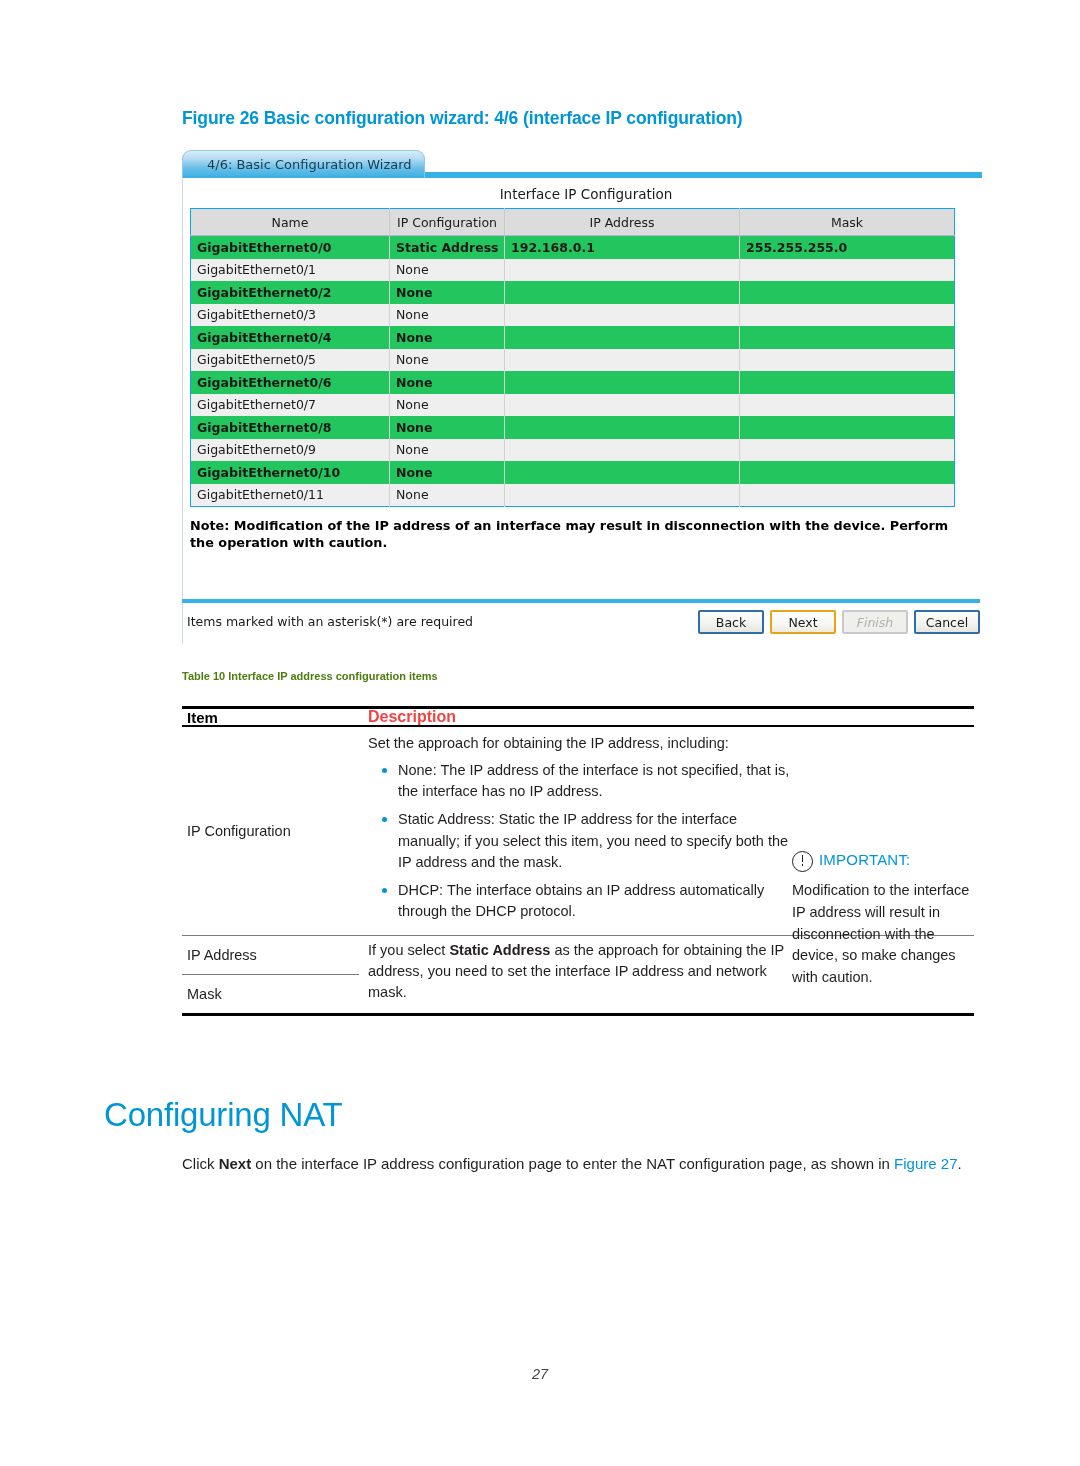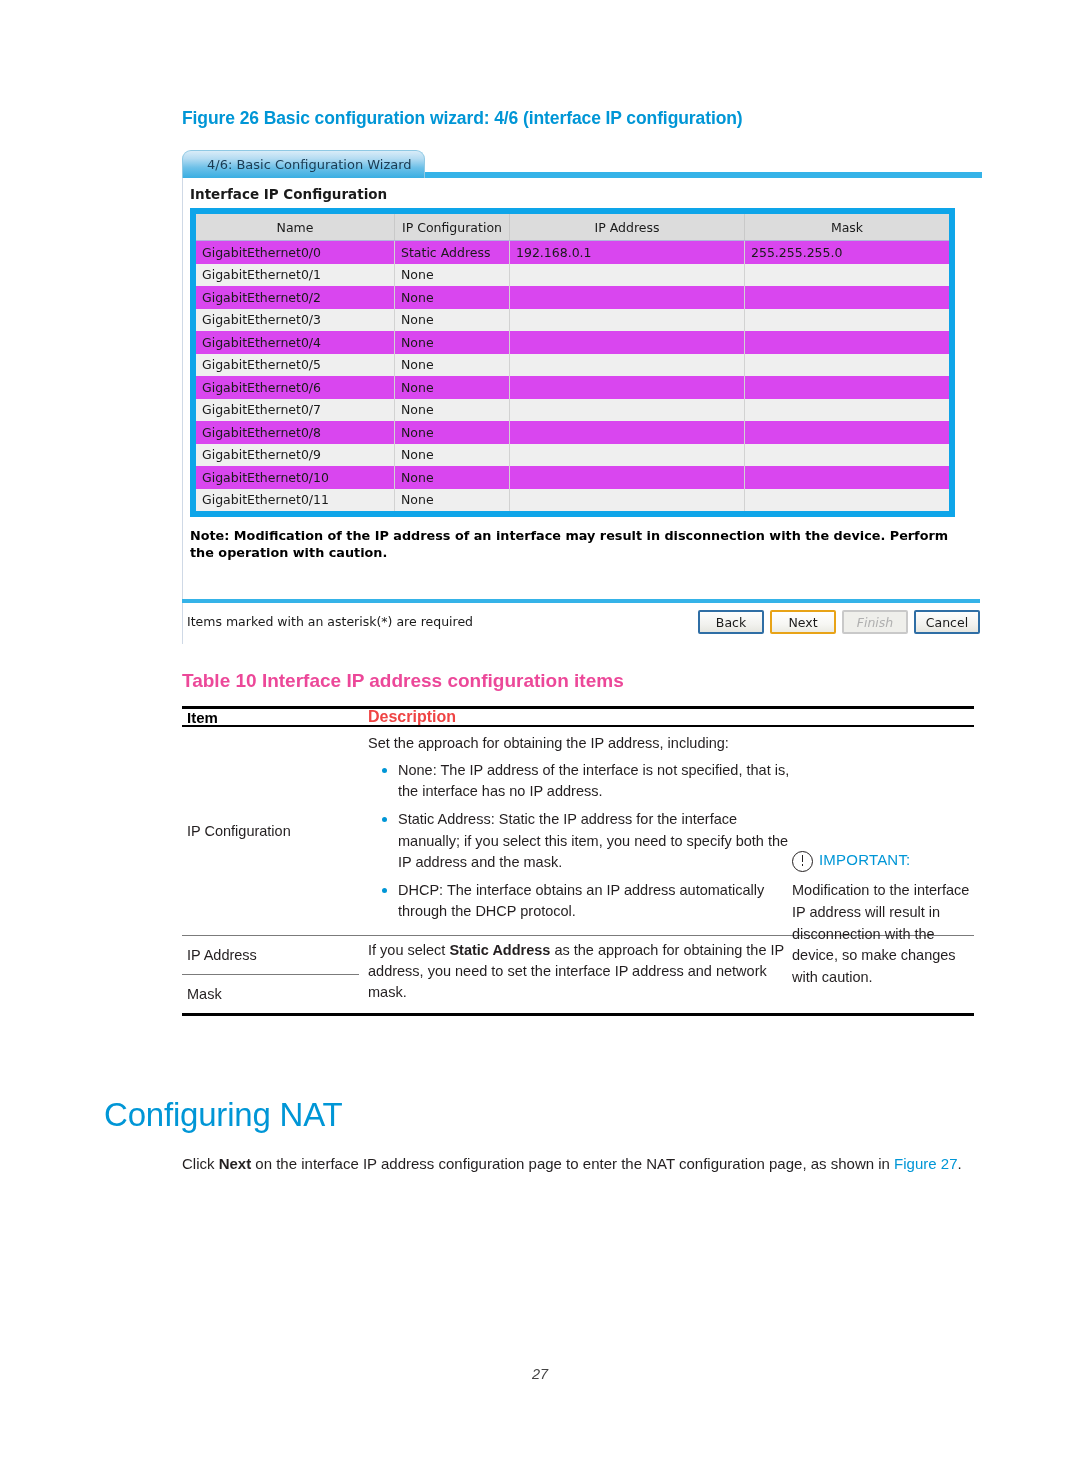--- a/index.html
+++ b/index.html
@@ -89,30 +89,31 @@
     top: 30px;
     right: 0;
     bottom: 0;
     border-left: 1px solid #cfd9e6;
     box-sizing: border-box;
     padding: 6px 0 0 4px;
   }
 
   .section-title {
     font-size: 13.5px;
-    font-weight: bold;
+    font-weight: normal;
     color: #1a1a1a;
     margin: 2px 0 6px 3px;
+    text-align: center;
   }
 
   table.iface {
     border-collapse: collapse;
     width: 765px;
     margin-left: 3px;
-    border: 6px solid #0ea5e9;
+    border: 1px solid #0ea5e9;
     table-layout: fixed;
   }
   table.iface th {
     background: #dcdcdc;
     border-bottom: 1px solid #b3b3dd;
     border-right: 1px solid #c9c9c9;
     font-size: 12.5px;
     font-weight: normal;
     color: #1a1a1a;
     height: 24px;
@@ -122,21 +123,21 @@
   table.iface td {
     font-size: 12.5px;
     color: #1a1a1a;
     height: 22.5px;
     padding: 0 0 0 6px;
     border-right: 1px solid #d2d2d2;
     white-space: nowrap;
     overflow: hidden;
   }
   table.iface td:last-child { border-right: none; }
-  table.iface tr.odd td { background: #d946ef; }
+  table.iface tr.odd td { background: #22c55e; font-weight: bold; }
   table.iface tr.even td { background: #efefef; }
 
   .note {
     margin: 10px 15px 0 3px;
     font-size: 12.8px;
     font-weight: bold;
     color: #000000;
     line-height: 1.35;
     width: 762px;
   }
@@ -193,23 +194,23 @@
     color: #b0b0b0;
     background: #efefeb;
     font-style: italic;
   }
 
   
   .tbl-caption {
     position: absolute;
     left: 182px;
     top: 670px;
-    font-size: 19px;
+    font-size: 11px;
     font-weight: bold;
-    color: #ec4899;
+    color: #4d7c0f;
     white-space: nowrap;
   }
 
   .doc-table {
     position: absolute;
     left: 182px;
     top: 706px;
     width: 792px;
   }
   .rule-thick-top {

